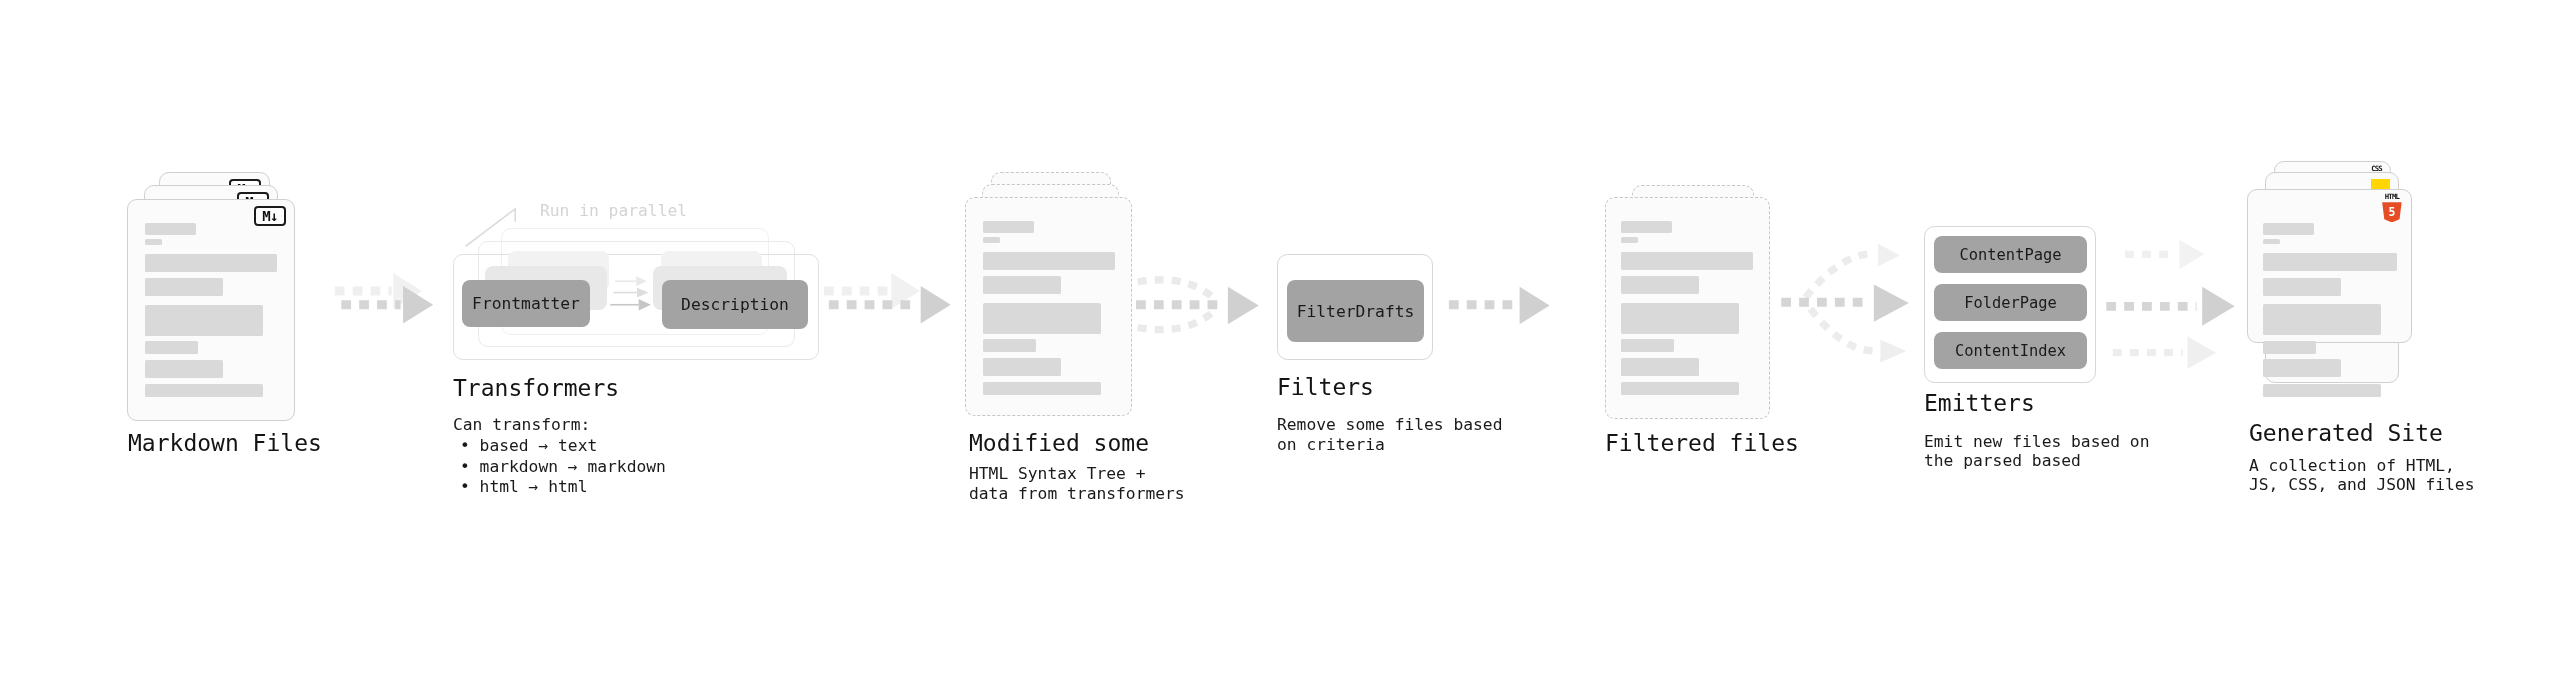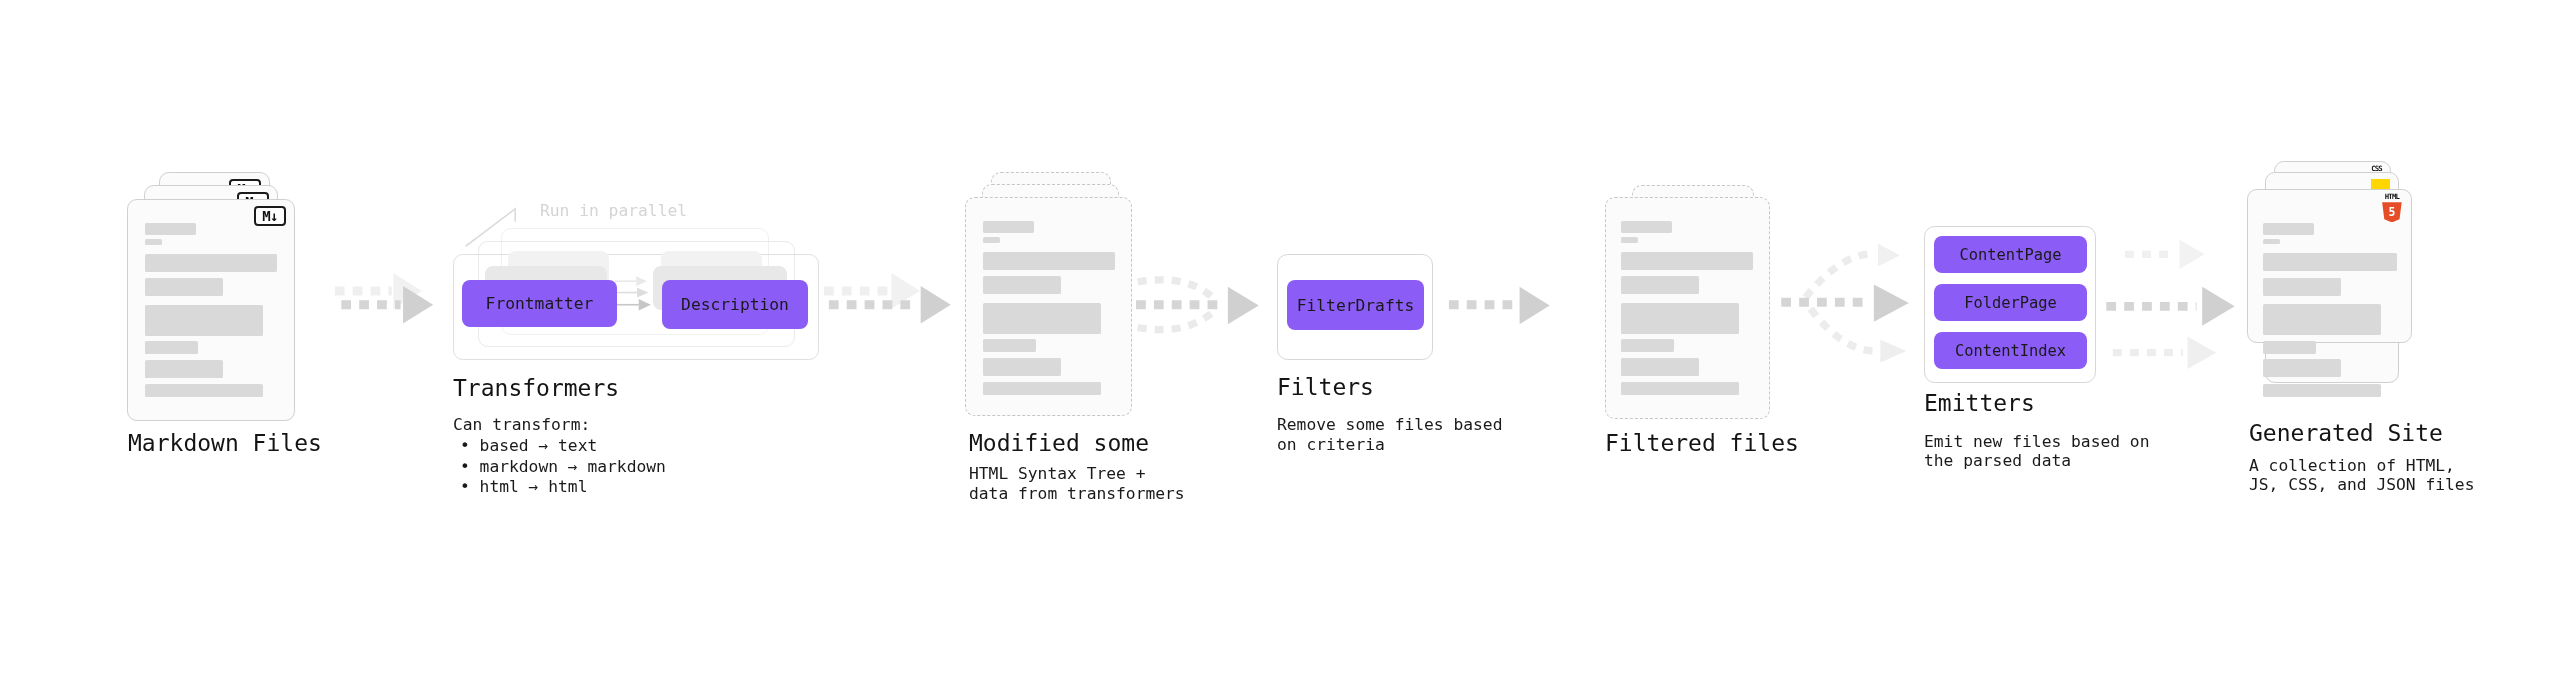--- a/index.html
+++ b/index.html
@@ -43,21 +43,21 @@
   .html5-badge .html-txt{font-size:7.3px;font-weight:bold;color:#111;line-height:8.1px;letter-spacing:-0.8px;}
   .html5-shield{
     width:19.5px;height:20.3px;margin:0.8px auto 0;background:#e44d26;
     clip-path:polygon(0 0,100% 0,89% 84%,50% 100%,11% 84%);
     display:flex;align-items:center;justify-content:center;
     color:#fff;font-size:11.4px;font-weight:bold;
   }
 
   
   .pill{
-    position:absolute;background:#8b5cf6;border-radius:8.1px;
+    position:absolute;background:#a3a3a3;border-radius:8.1px;
     display:flex;align-items:center;justify-content:center;
     font-size:16.3px;color:#1a1a1a;box-sizing:border-box;
   }
   .pill.ghost1{background:#e8e8e8;}
   .pill.ghost2{background:#f2f2f2;}
   .outline-box{position:absolute;border:1.6px solid #e0e0e0;border-radius:9.8px;background:transparent;box-sizing:border-box;}
   .outline-box.mid{border-color:#e9e9e9;}
   .outline-box.back{border-color:#f0f0f0;}
   .white-box{position:absolute;border:1.6px solid #d6d6d6;border-radius:10.6px;background:#ffffff;box-sizing:border-box;}
 
@@ -156,21 +156,21 @@
     <div class="annotation" style="left:524px;top:202px;">Run in parallel</div>
     <div class="outline-box back" style="left:501px;top:228px;width:268px;height:107px;"></div>
     <div class="outline-box mid" style="left:478px;top:241px;width:317px;height:106px;"></div>
     <div class="outline-box" style="left:453px;top:254px;width:366px;height:106px;"></div>
 
     <div class="pill ghost2" style="left:508px;top:251px;width:101px;height:41px;"></div>
     <div class="pill ghost2" style="left:661px;top:251px;width:101px;height:41px;"></div>
     <div class="pill ghost1" style="left:485px;top:266px;width:122px;height:44px;"></div>
     <div class="pill ghost1" style="left:653px;top:266px;width:134px;height:44px;"></div>
 
-    <div class="pill" style="left:462px;top:280px;width:155px;height:47px;">Frontmatter</div>
+    <div class="pill" style="left:462px;top:280px;width:128px;height:47px;">Frontmatter</div>
     <div class="pill" style="left:662px;top:280px;width:146px;height:49px;">Description</div>
 
     <div class="title" style="left:453px;top:377px;">Transformers</div>
     <div class="body-text" style="left:453px;top:415px;">Can transform:</div>
     <div class="body-text" style="left:460px;top:436px;">• based → text</div>
     <div class="body-text" style="left:460px;top:457px;">• markdown → markdown</div>
     <div class="body-text" style="left:460px;top:477px;">• html → html</div>
   </div>
 
   <div class="abs">
@@ -188,21 +188,21 @@
         <div class="bar b8"></div>
       </div>
     </div>
     <div class="title" style="left:969px;top:432px;">Modified some</div>
     <div class="body-text" style="left:969px;top:464px;">HTML Syntax Tree +</div>
     <div class="body-text" style="left:969px;top:484px;">data from transformers</div>
   </div>
 
   <div class="abs">
     <div class="white-box" style="left:1277px;top:254px;width:156px;height:106px;"></div>
-    <div class="pill" style="left:1287px;top:280px;width:137px;height:50px;">FilterDrafts</div>
+    <div class="pill" style="left:1287px;top:280px;width:137px;height:62px;">FilterDrafts</div>
     <div class="title" style="left:1277px;top:376px;">Filters</div>
     <div class="body-text" style="left:1277px;top:415px;">Remove some files based</div>
     <div class="body-text" style="left:1277px;top:435px;">on criteria</div>
   </div>
 
   <div class="abs">
     <div class="file-card dashed" style="left:1632px;top:185px;width:122px;height:203px;"></div>
     <div class="file-card dashed" style="left:1605px;top:197px;width:165px;height:222px;">
       <div class="bars" style="left:14.6px;">
         <div class="bar b1"></div>
@@ -218,21 +218,21 @@
     <div class="title" style="left:1605px;top:432px;">Filtered files</div>
   </div>
 
   <div class="abs">
     <div class="white-box" style="left:1924px;top:226px;width:172px;height:157px;"></div>
     <div class="pill" style="left:1934px;top:236px;width:153px;height:37px;font-size:15.4px;">ContentPage</div>
     <div class="pill" style="left:1934px;top:284px;width:153px;height:37px;font-size:15.4px;">FolderPage</div>
     <div class="pill" style="left:1934px;top:332px;width:153px;height:37px;font-size:15.4px;">ContentIndex</div>
     <div class="title" style="left:1924px;top:392px;">Emitters</div>
     <div class="body-text" style="left:1924px;top:432px;">Emit new files based on</div>
-    <div class="body-text" style="left:1924px;top:451px;">the parsed data</div>
+    <div class="body-text" style="left:1924px;top:451px;">the parsed based</div>
   </div>
 
   <div class="abs">
     <div class="file-card" style="left:2274px;top:161px;width:117px;height:203px;">
       <div class="css-badge">
         <div class="css-txt">CSS</div>
         <div class="css-bar"></div>
       </div>
     </div>
     <div class="file-card" style="left:2265px;top:172px;width:134px;height:211px;">

